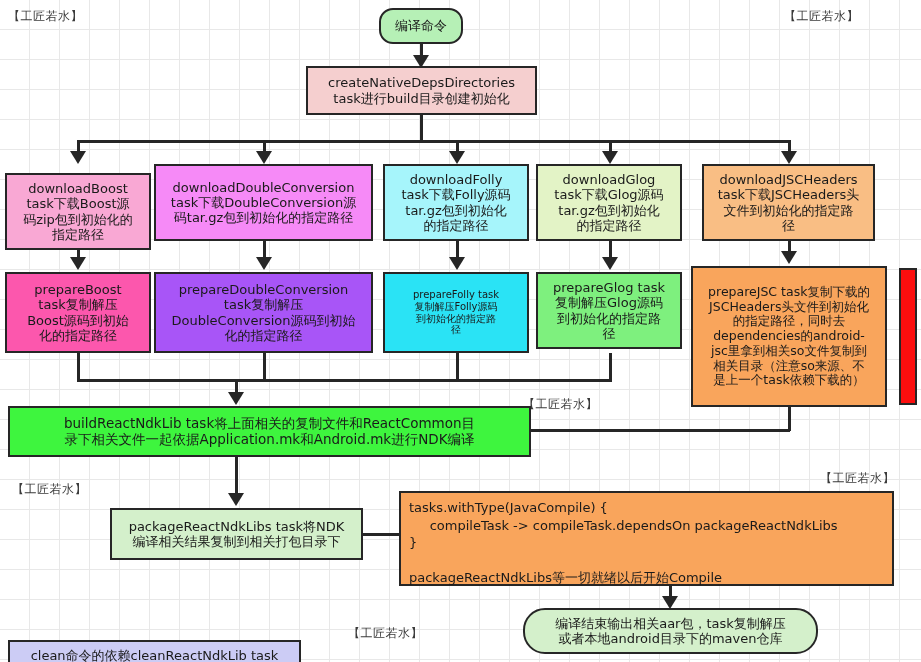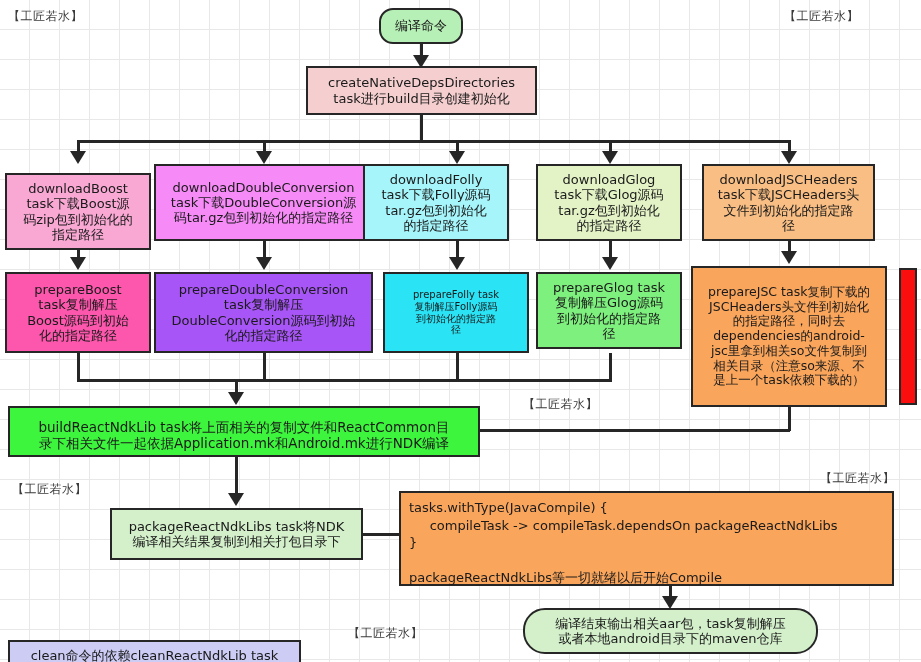--- a/index.html
+++ b/index.html
@@ -153,21 +153,21 @@
 码zip包到初始化的
 指定路径</span>
   </div>
 
   <div class="node" style="left:154px;top:164px;width:219px;height:77px;background:#f68af7;font-size:13px;">
     <span class="txt">downloadDoubleConversion
 task下载DoubleConversion源
 码tar.gz包到初始化的指定路径</span>
   </div>
 
-  <div class="node" style="left:363px;top:164px;width:146px;height:77px;background:#a6f5fb;font-size:13px;">
+  <div class="node" style="left:383px;top:164px;width:146px;height:77px;background:#a6f5fb;font-size:13px;">
     <span class="txt">downloadFolly
 task下载Folly源码
 tar.gz包到初始化
 的指定路径</span>
   </div>
 
   <div class="node" style="left:536px;top:164px;width:146px;height:77px;background:#e3f3c6;font-size:13px;">
     <span class="txt">downloadGlog
 task下载Glog源码
 tar.gz包到初始化
@@ -214,21 +214,21 @@
   <div class="node" style="left:691px;top:266px;width:196px;height:141px;background:#f9a55c;font-size:12.5px;">
     <span class="txt">prepareJSC task复制下载的
 JSCHeaders头文件到初始化
 的指定路径，同时去
 dependencies的android-
 jsc里拿到相关so文件复制到
 相关目录（注意so来源、不
 是上一个task依赖下载的）</span>
   </div>
 
-  <div class="node" style="left:8px;top:406px;width:472px;height:51px;background:#3ef53e;font-size:13.5px;align-items:flex-end;">
+  <div class="node" style="left:8px;top:406px;width:523px;height:51px;background:#3ef53e;font-size:13.5px;">
     <span class="txt">buildReactNdkLib task将上面相关的复制文件和ReactCommon目
 录下相关文件一起依据Application.mk和Android.mk进行NDK编译</span>
   </div>
 
   <div class="node" style="left:110px;top:508px;width:253px;height:52px;background:#d4f0cb;font-size:13px;">
     <span class="txt">packageReactNdkLibs task将NDK
 编译相关结果复制到相关打包目录下</span>
   </div>
 
   <div class="node codebox" style="left:399px;top:491px;width:495px;height:95px;background:#f9a55c;font-size:13px;">

